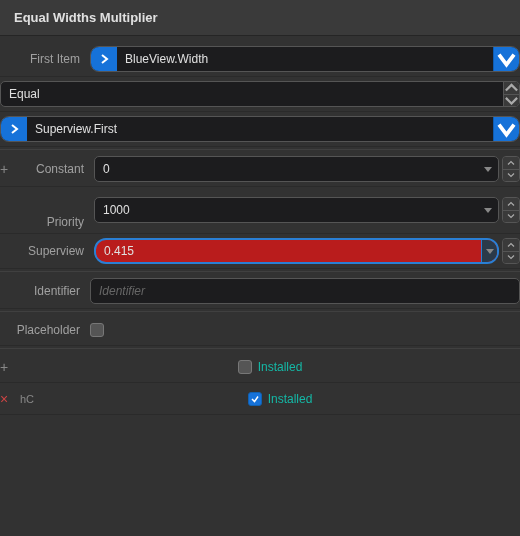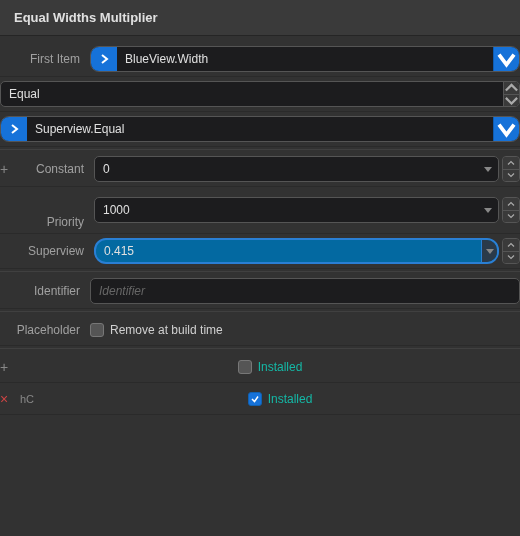--- a/index.html
+++ b/index.html
@@ -185,21 +185,21 @@
 
     .sel-up {
       border-bottom: 1px solid #555;
     }
 
     
     .multiplier-wrap {
       display: flex;
       align-items: center;
       flex: 1;
-      background: #0369a1;
+      background: #b91c1c;
       border: 2px solid #2a7fd4;
       border-radius: 12px;
       height: 26px;
       overflow: hidden;
     }
 
     .multiplier-value {
       flex: 1;
       padding: 0 8px;
       color: #e0e0e0;
@@ -383,21 +383,21 @@
     </div>
 
     <div class="row">
       <div class="row-control">
         <div class="first-item-wrap">
           <div class="nav-btn">
             <svg viewBox="0 0 12 12" fill="none">
               <polyline points="4,2 9,6 4,10" stroke="white" stroke-width="2" fill="none"></polyline>
             </svg>
           </div>
-          <div class="first-item-value">Superview.Equal</div>
+          <div class="first-item-value">Superview.First</div>
           <div class="blue-dropdown-btn">
             <svg viewBox="0 0 10 10" fill="none">
               <polyline points="2,3 5,7 8,3" stroke="white" stroke-width="1.5" fill="none"></polyline>
             </svg>
           </div>
         </div>
       </div>
     </div>
 
     <div class="divider-row"></div>
@@ -488,21 +488,20 @@
       </div>
     </div>
 
     <div class="divider-row"></div>
 
     <div class="row">
       <div class="row-label">Placeholder</div>
       <div class="row-control">
         <div class="placeholder-row">
           <div class="checkbox-small"></div>
-          <span>Remove at build time</span>
         </div>
       </div>
     </div>
 
     <div class="divider-row"></div>
 
     <div class="row">
       <div class="plus-minus">+</div>
       <div class="row-control" style="justify-content: center;">
         <div class="placeholder-row">

